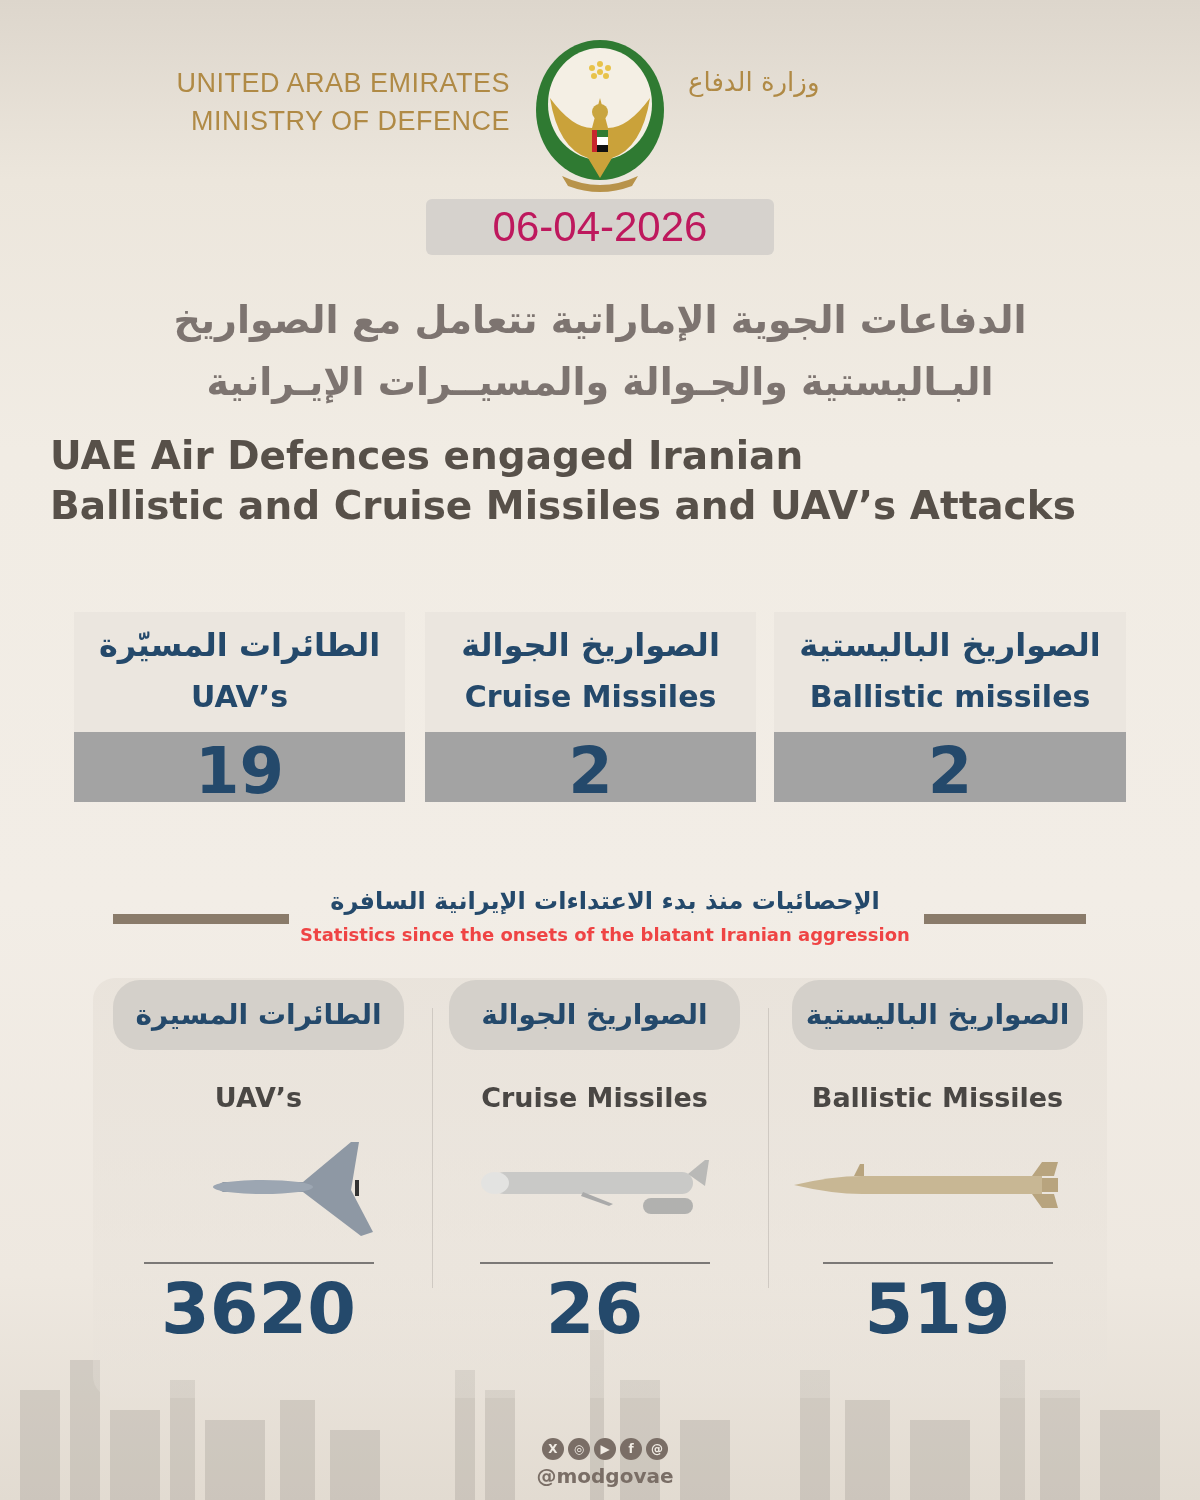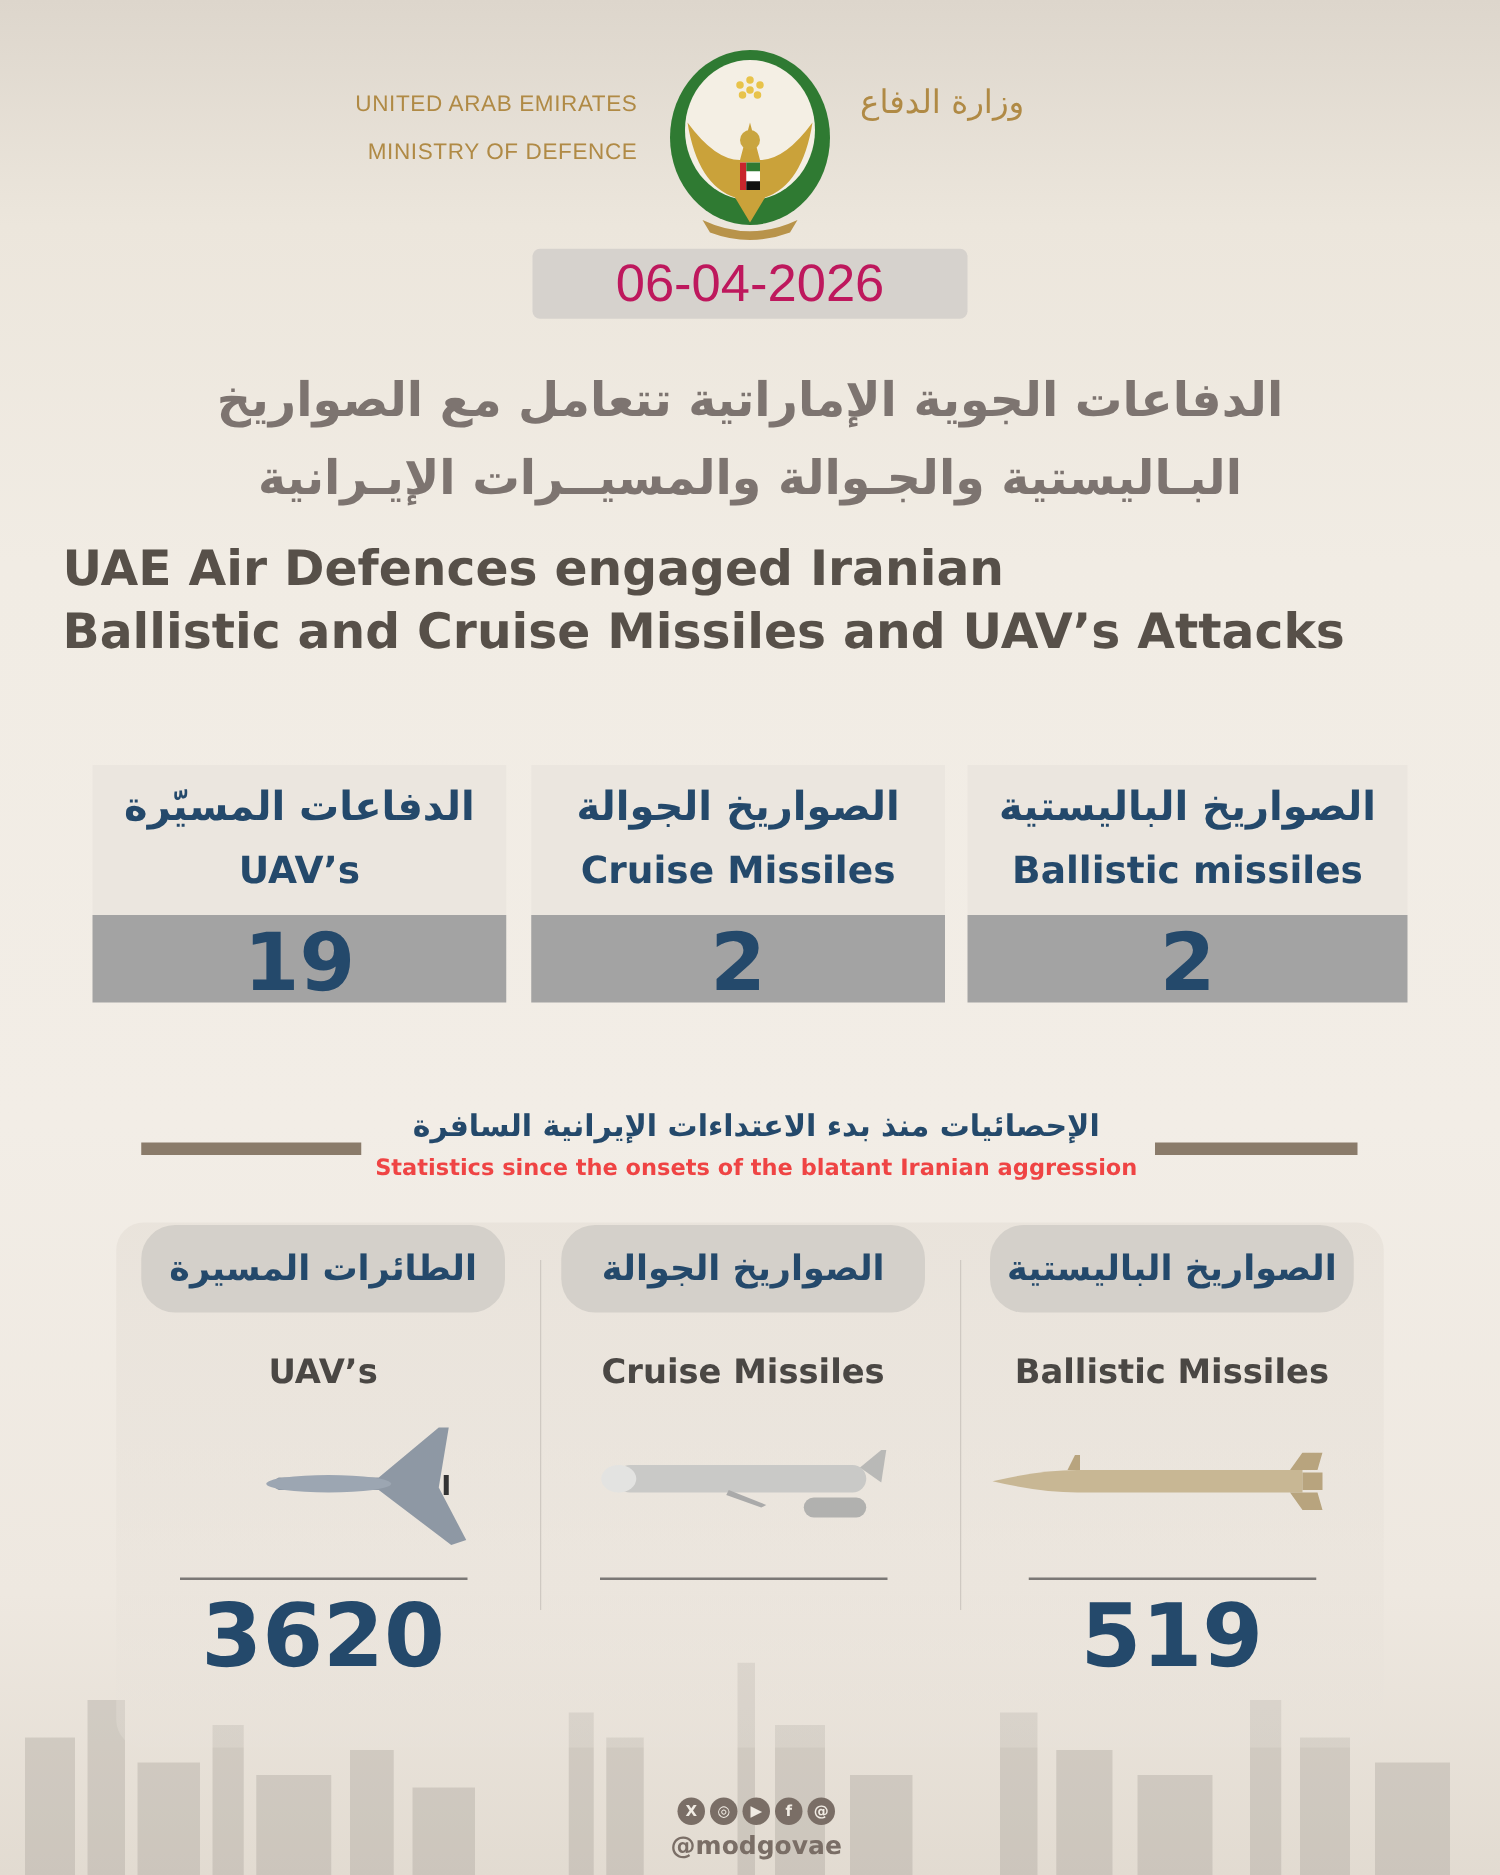--- a/index.html
+++ b/index.html
@@ -1,21 +1,21 @@
 <!DOCTYPE html>
 <html><head>
 <meta charset="utf-8">
 <style>
   html,body{margin:0;padding:0;}
   body{width:1200px;height:1500px;position:relative;overflow:hidden;
     background:linear-gradient(180deg,#ddd6cc 0%,#ece6dc 12%,#f1ece4 30%,#f2ede6 60%,#eee8e0 85%,#e2dbd1 100%);
     font-family:"DejaVu Sans",sans-serif;color:#24496b;}
   .abs{position:absolute;}
   .gold{color:#b08a45;}
-  .hdr-en{font-family:"Liberation Sans",sans-serif;font-size:18px;letter-spacing:0.5px;text-align:right;line-height:38px;}
+  .hdr-en{font-family:"Liberation Sans",sans-serif;font-size:27px;letter-spacing:0.5px;text-align:right;line-height:38px;}
   .hdr-ar{font-family:"DejaVu Sans",sans-serif;font-size:26px;text-align:left;line-height:40px;direction:rtl;}
   .date{left:426px;top:199px;width:348px;height:56px;background:#d6d2cd;border-radius:6px;
     text-align:center;font-family:"Liberation Sans",sans-serif;font-size:42px;line-height:56px;color:#be185d;}
   .ar-title{left:100px;width:1000px;text-align:center;direction:rtl;font-family:"DejaVu Sans",sans-serif;
     font-weight:bold;font-size:38px;color:#7d7470;line-height:60px;}
   .en-title{left:50px;width:1100px;text-align:left;font-family:"DejaVu Sans",sans-serif;font-weight:bold;
     font-size:39px;color:#575049;line-height:50px;}
   .card{position:absolute;top:612px;height:198px;}
   .card .top{height:120px;background:#ebe6df;text-align:center;}
   .card .ar{direction:rtl;font-weight:bold;font-size:32px;line-height:58px;padding-top:4px;color:#24496b;}
@@ -95,21 +95,21 @@
 
 <div class="abs date">06-04-2026</div>
 
 <div class="abs ar-title" style="top:290px;">الدفاعات الجوية الإماراتية تتعامل مع الصواريخ</div>
 <div class="abs ar-title" style="top:352px;">البـاليستية والجـوالة والمسيــرات الإيـرانية</div>
 <div class="abs en-title" style="top:431px;">UAE Air Defences engaged Iranian</div>
 <div class="abs en-title" style="top:481px;">Ballistic and Cruise Missiles and UAV’s Attacks</div>
 
 <div class="card" style="left:74px;width:331px;">
   <div class="top">
-    <div class="ar">الدفاعات المسيّرة</div>
+    <div class="ar">الطائرات المسيّرة</div>
     <div class="en">UAV’s</div>
   </div>
   <div class="num">19</div>
 </div>
 <div class="card" style="left:425px;width:331px;">
   <div class="top">
     <div class="ar">الصواريخ الجوالة</div>
     <div class="en">Cruise Missiles</div>
   </div>
   <div class="num">2</div>
@@ -151,20 +151,21 @@
   <div class="pic">
     <svg width="250" height="70" viewBox="0 0 250 70" style="position:absolute;left:24px;top:20px;">
       <rect x="20" y="12" width="200" height="22" rx="11" fill="#c9c9c7"></rect>
       <ellipse cx="22" cy="23" rx="14" ry="11" fill="#e3e3e1"></ellipse>
       <path d="M215 14 L232 0 L236 0 L232 26 Z" fill="#b9b9b7"></path>
       <rect x="170" y="38" width="50" height="16" rx="8" fill="#b1b1af"></rect>
       <path d="M110 32 L140 44 L136 46 L108 36Z" fill="#aaa"></path>
     </svg>
   </div>
   <div class="rule"></div>
+  <div class="big">26</div>
 </div>
 
 <div class="col" style="left:792px;width:291px;">
   <div class="lbl-ar">الصواريخ الباليستية</div>
   <div class="lbl-en">Ballistic Missiles</div>
   <div class="pic">
     <svg width="280" height="60" viewBox="0 0 280 60" style="position:absolute;left:0;top:22px;">
       <path d="M2 23 Q40 14 70 14 L250 14 L250 32 L70 32 Q40 32 2 23Z" fill="#c8b794"></path>
       <path d="M62 14 L68 2 L72 2 L72 14Z" fill="#b8a47e"></path>
       <path d="M240 14 L250 0 L266 0 L262 14Z M240 32 L250 46 L266 46 L262 32Z" fill="#b8a47e"></path>

